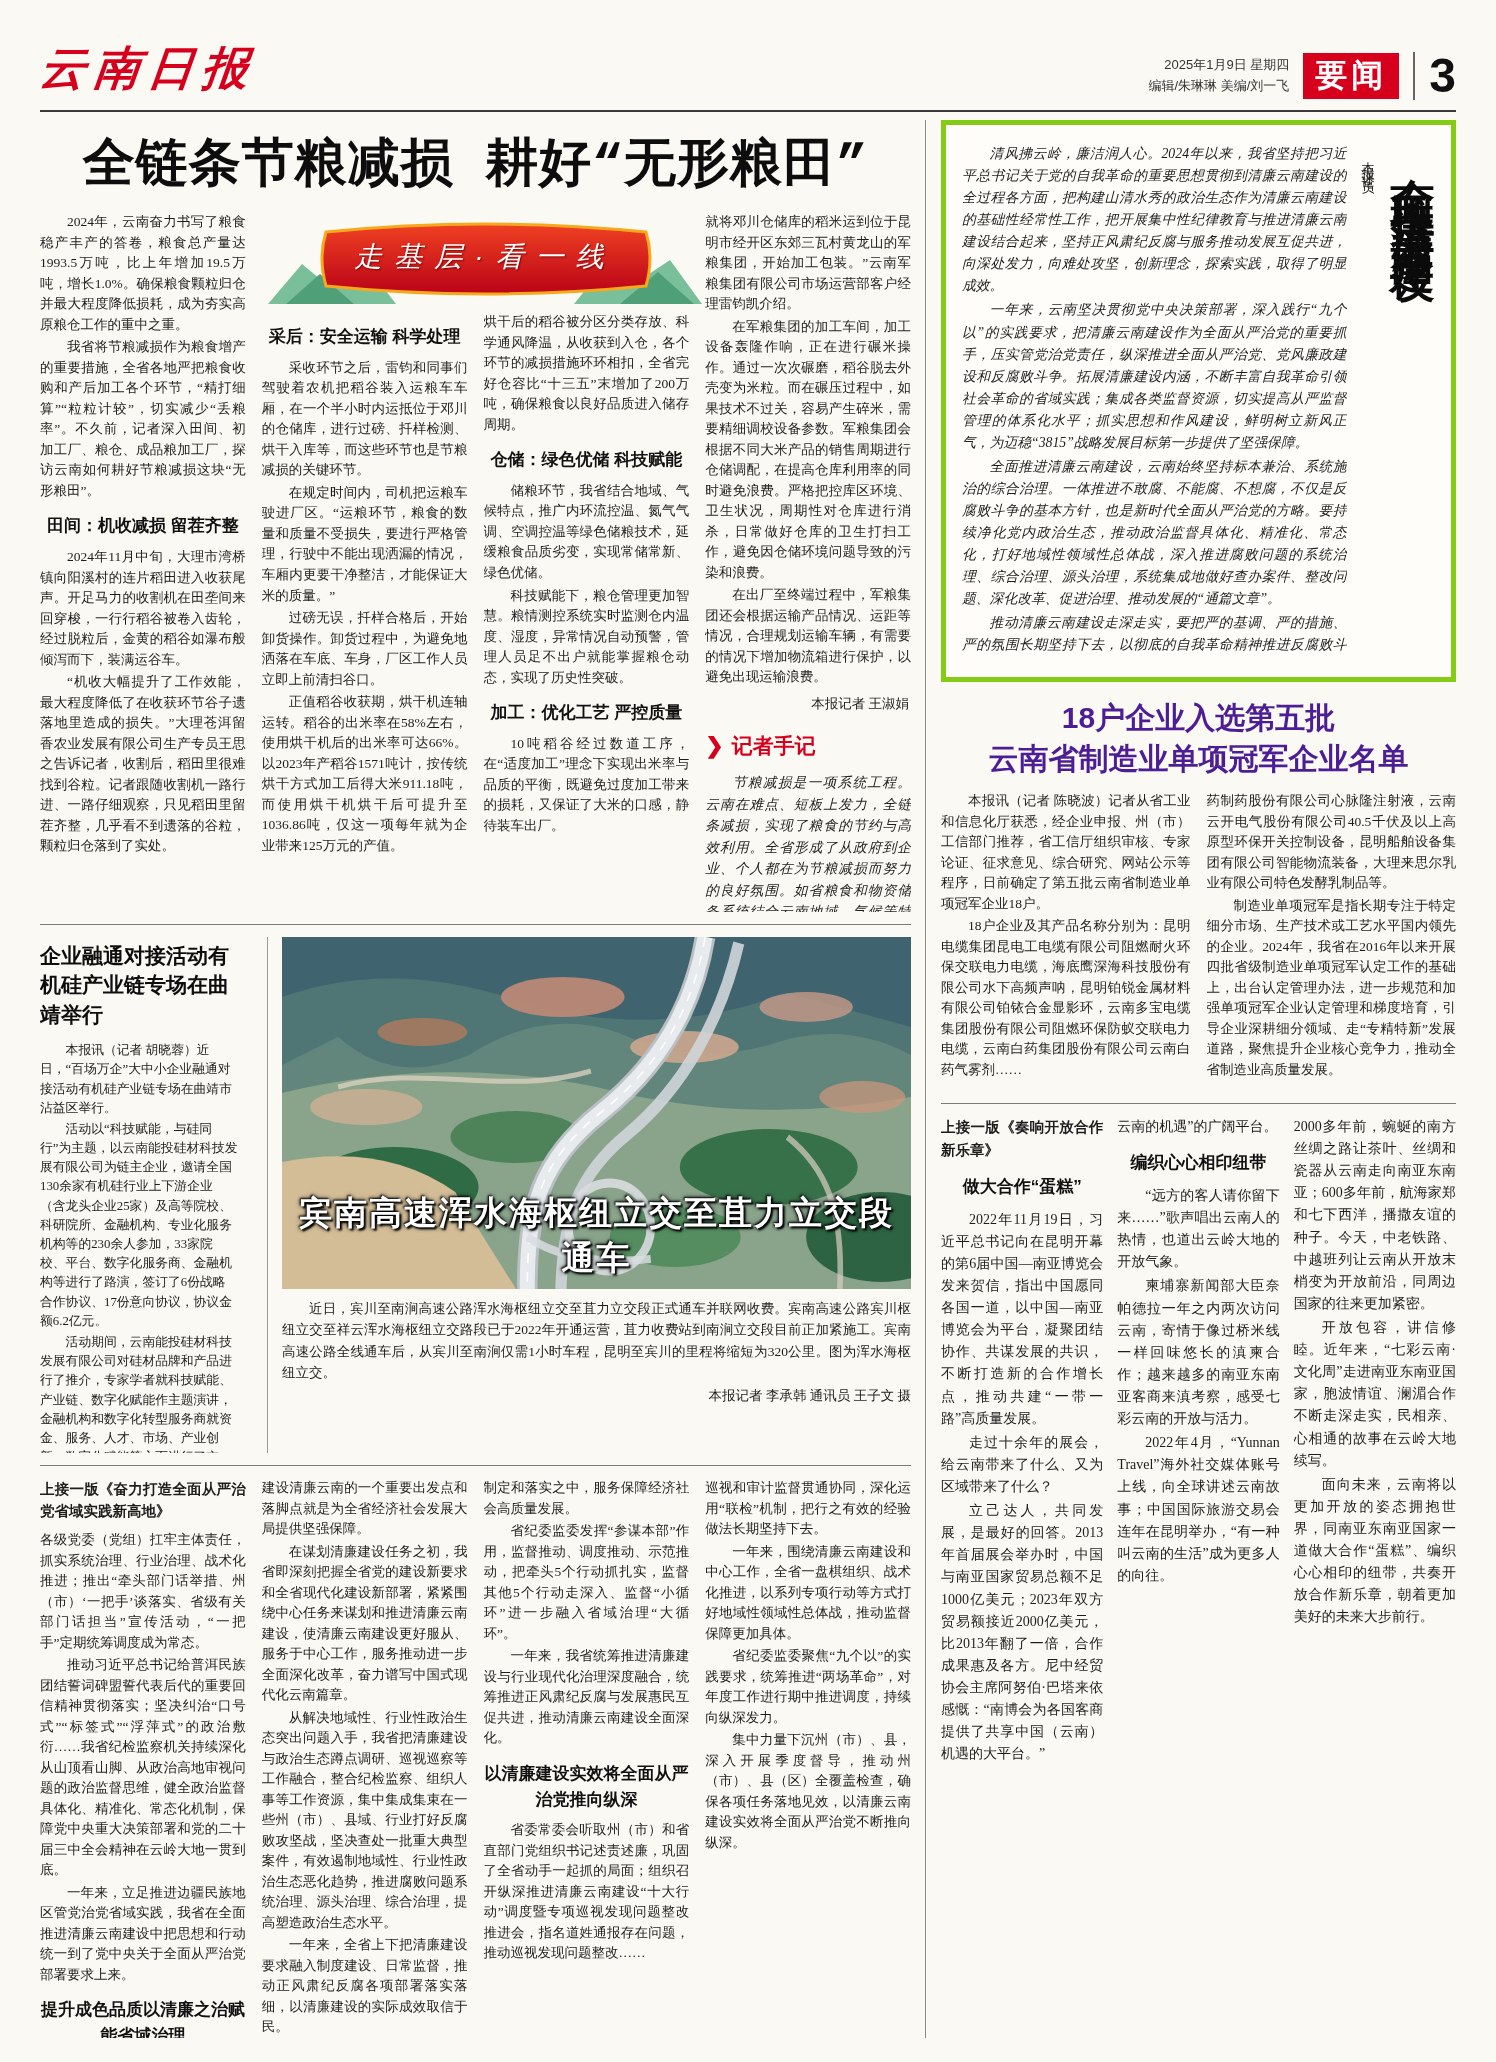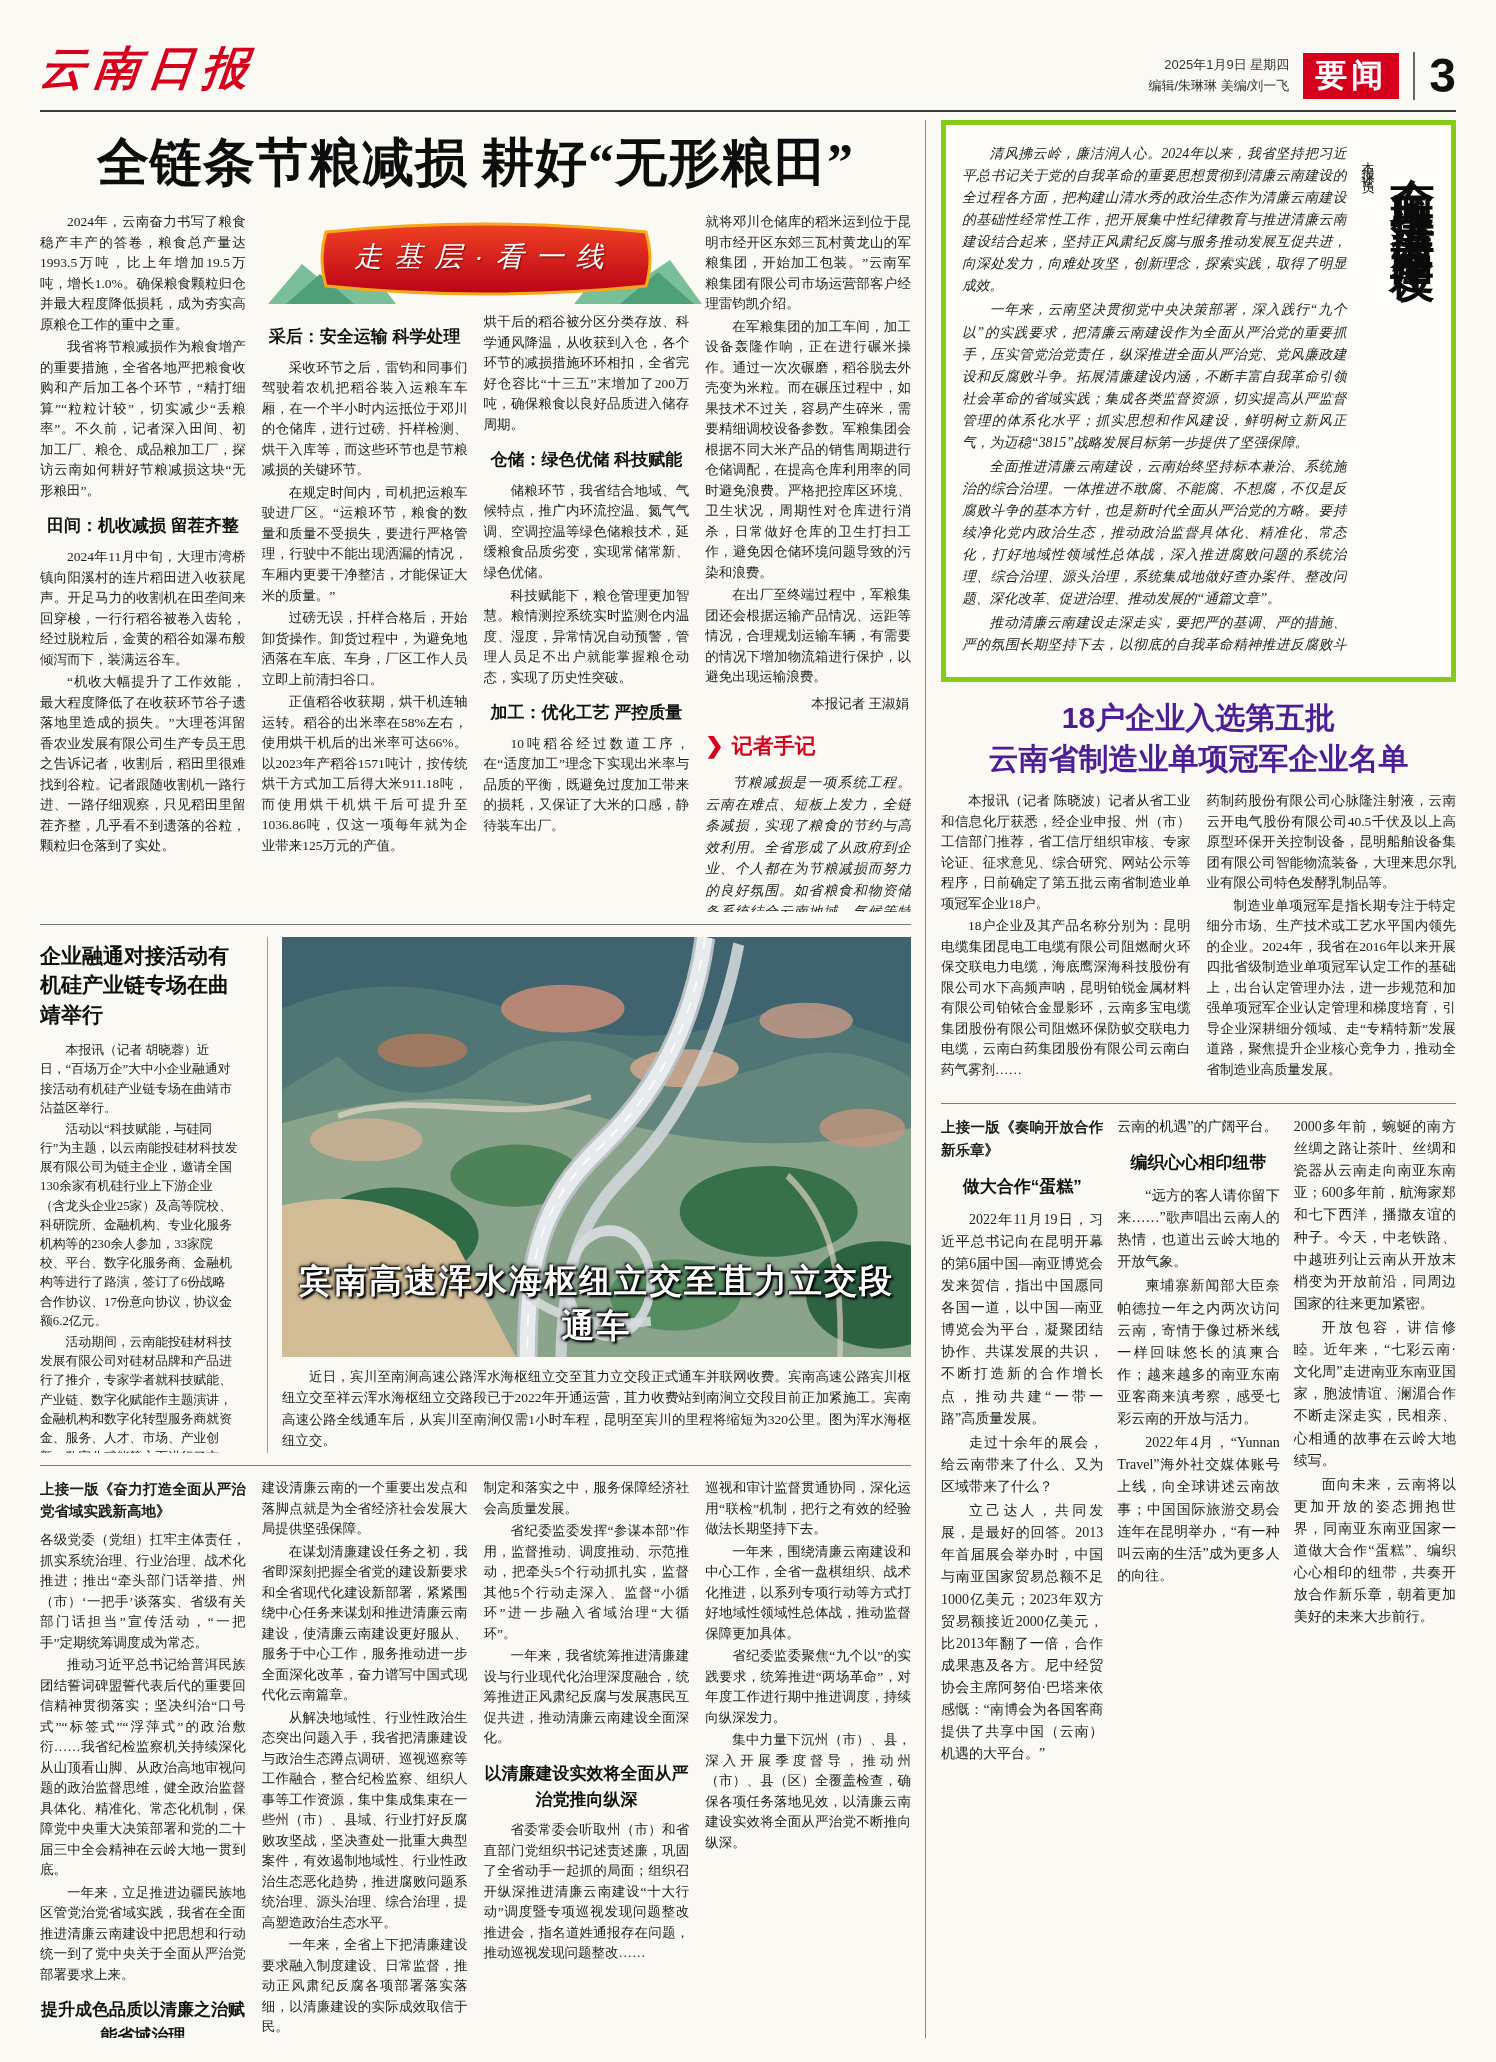--- a/index.html
+++ b/index.html
@@ -11,42 +11,42 @@
   .masthead{color:#d6001c;font-weight:bold;font-size:46px;letter-spacing:8px;font-style:italic;transform:skewX(-6deg);font-family:"DejaVu Serif",serif;}
   .hdr-right{display:flex;align-items:center;gap:14px;}
   .hdr-meta{text-align:right;font-size:13px;line-height:1.6;color:#333;font-family:"Liberation Sans",sans-serif;}
   .section-badge{background:#d6001c;color:#fff;font-family:"Liberation Sans",sans-serif;font-weight:900;font-size:32px;padding:1px 12px;letter-spacing:4px;}
   .pagenum{font-family:"Liberation Sans",sans-serif;font-weight:bold;font-size:48px;color:#111;border-left:2px solid #666;padding-left:14px;line-height:1;}
   
   .layout{display:flex;margin-top:8px;}
   .zone-left{width:885px;padding-right:14px;box-sizing:border-box;}
   .zone-right{width:531px;border-left:1px solid #8a8a8a;padding-left:15px;box-sizing:border-box;}
   
-  .main-headline{font-family:Liberation Serif, serif;font-weight:900;font-size:52px;letter-spacing:1px;text-align:center;margin:8px 0 14px;color:#0d0d0d;}
+  .main-headline{font-family:Liberation Mono, monospace;font-weight:900;font-size:52px;letter-spacing:1px;text-align:center;margin:8px 0 14px;color:#0d0d0d;}
   .story-cols{display:flex;gap:16px;position:relative;height:700px;overflow:hidden;}
   .col{flex:1;font-size:13.5px;line-height:1.52;text-align:justify;overflow:hidden;}
   .story-cols .pad-top{padding-top:100px;}
   .ribbon-wrap{position:absolute;left:228px;top:0;width:434px;height:94px;}
   .ribbon-text{position:absolute;top:26px;left:0;width:100%;text-align:center;color:#fff;font-family:"Liberation Sans",sans-serif;font-weight:400;font-size:28px;letter-spacing:12px;font-style:italic;text-shadow:1px 1px 2px #7d0000;}
   .para{margin:0 0 2px;text-indent:2em;}
   .para.cont{text-indent:0;}
   .sub{font-family:"Liberation Sans",sans-serif;font-size:17px;font-weight:bold;text-align:center;margin:12px 0 8px;color:#111;}
   .byline{text-align:right;margin:6px 2px 4px;text-indent:0;}
   .contlabel{font-family:"Liberation Sans",sans-serif;font-weight:bold;font-size:14.5px;margin:0 0 8px;text-indent:0;}
   .note-label{display:flex;align-items:center;gap:8px;color:#d6001c;font-family:"Liberation Sans",sans-serif;font-weight:900;font-size:21px;margin:16px 0 10px;}
   .chev{font-size:22px;line-height:1;}
   .note-text{font-style:italic;font-size:13.8px;line-height:1.56;text-align:justify;text-indent:2em;margin:0;}
   .rule{border:none;border-top:1px solid #7c7c7c;margin:12px 0;}
   
   .mid-row{display:flex;gap:16px;height:516px;overflow:hidden;}
   .silicon{width:198px;overflow:hidden;padding-right:13px;box-sizing:content-box;}
   .silicon h2{font-family:"Liberation Sans",sans-serif;font-weight:900;font-size:21px;line-height:1.4;margin:4px 0 12px;color:#0d0d0d;}
   .silicon .para{font-size:12.8px;line-height:1.5;}
   .photo-wrap{flex:1;border-left:1px solid #999;padding-left:14px;margin:0;}
-  .photo{position:relative;height:420px;overflow:hidden;background:#d946ef;}
+  .photo{position:relative;height:352px;overflow:hidden;background:#d946ef;}
   .photo svg{display:block;width:100%;height:100%;}
   .photo-title{position:absolute;bottom:8px;left:0;width:100%;text-align:center;color:#fff;font-family:"Liberation Sans",sans-serif;font-weight:900;font-size:33px;letter-spacing:2px;text-shadow:0 0 5px #000,2px 2px 2px #000,-1px -1px 2px #000;}
   .photo-caption{font-size:13.5px;line-height:1.58;text-align:justify;margin-top:9px;text-indent:2em;}
   .photo-byline{display:block;text-align:right;text-indent:0;margin-top:2px;}
   
   .bl-cols{display:flex;gap:16px;height:560px;overflow:hidden;}
   
   .edit-box{border:5px solid #84cc16;background:#fffdf9;display:flex;gap:12px;height:562px;box-sizing:border-box;padding:18px 14px 18px 16px;overflow:hidden;}
   .edit-text{flex:1;font-style:italic;font-size:13.8px;line-height:1.6;text-align:justify;overflow:hidden;}
   .edit-byline{writing-mode:vertical-rl;font-size:13px;letter-spacing:5px;color:#222;padding-top:8px;}

